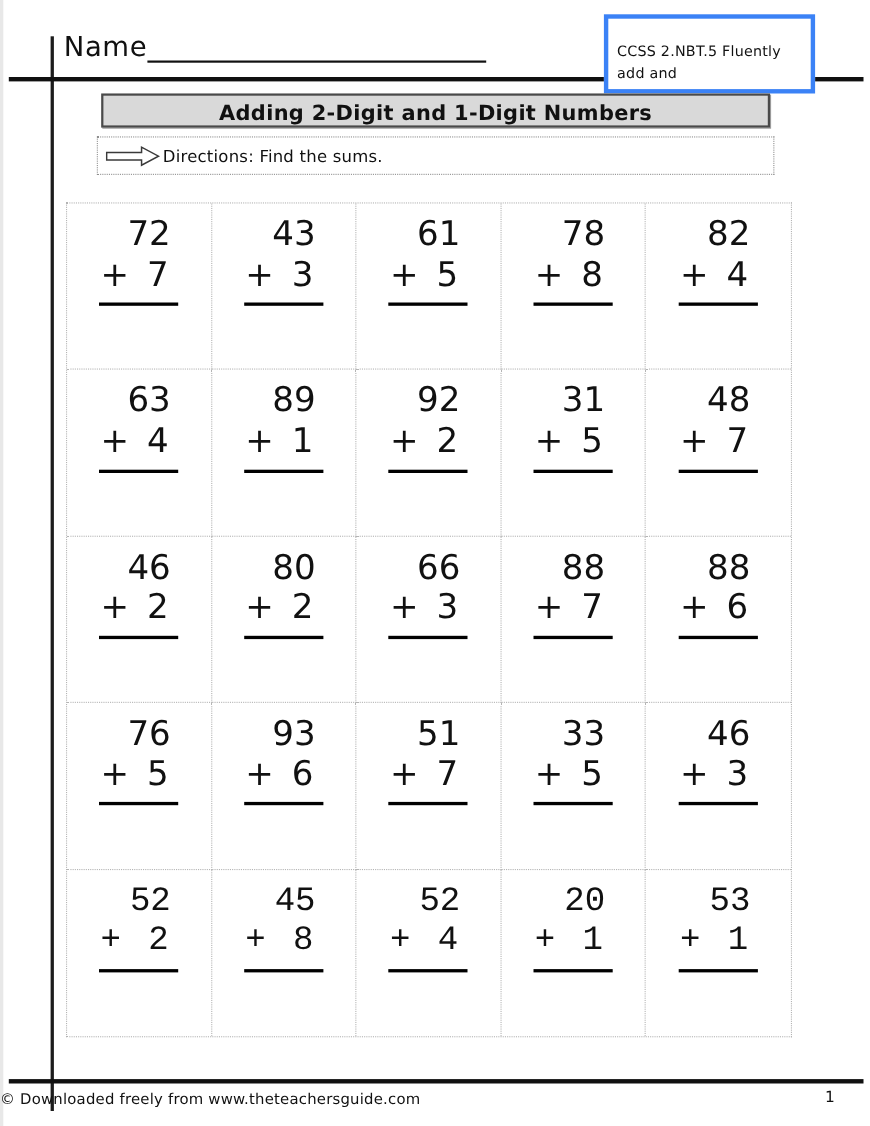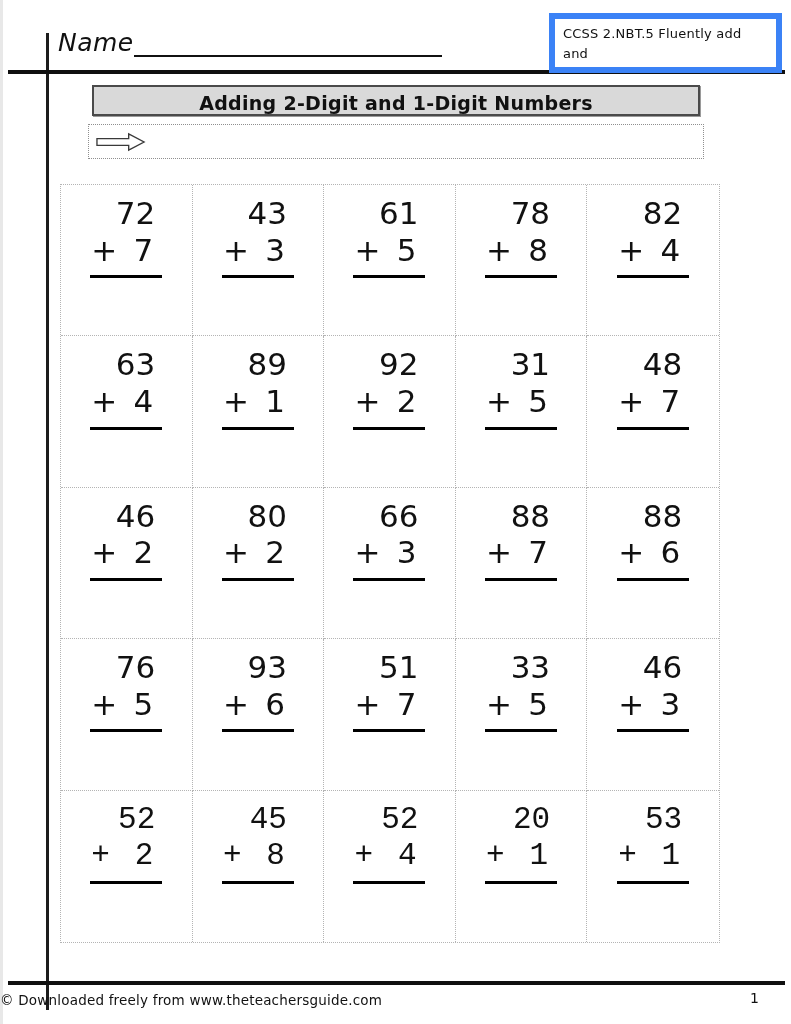--- a/index.html
+++ b/index.html
@@ -18,31 +18,31 @@
   .margin-line {
     position:absolute; left:46px; top:33px; width:3px; height:977px;
     background:#1c1c1c;
   }
   .rule { position:absolute; left:8px; width:777px; height:4px; background:#101010; }
   .rule-top { top:70px; }
   .rule-bottom { top:981px; }
 
   .name-row {
     position:absolute; left:58px; top:28px;
-    font-size:25px; letter-spacing:0.5px; white-space:nowrap;font-style:italic;
+    font-size:25px; letter-spacing:0.5px; white-space:nowrap;
   }
   .name-line {
     display:inline-block; width:308px; height:25px;
     border-bottom:2.5px solid #111; vertical-align:bottom;
   }
 
   .ccss-box {
-    position:absolute; left:549px; top:13px; width:233px; min-height:51px;
-    border:6px solid #3b82f6;
-    padding:5px 8px 4px 8px;
+    position:absolute; left:549px; top:13px; width:192px; min-height:51px;
+    border:4px solid #3b82f6;
+    padding:21px 8px 4px 8px;
     font-size:13px; line-height:1.5; letter-spacing:0.2px;
     background:#fff;
   }
 
   .title-bar {
     position:absolute; left:92px; top:85px; width:608px; height:31px;
     background:#d9d9d9;
     border:2px solid #4a4a4a;
     box-shadow:1px 1px 0 #9a9a9a;
     display:flex; align-items:flex-end; justify-content:center;
@@ -106,20 +106,21 @@
 </div>
 
 <div class="title-bar">
   <span>Adding 2-Digit and 1-Digit Numbers</span>
 </div>
 
 <div class="directions-box">
   <svg class="arrow-icon" viewBox="0 0 52 20">
     <polygon points="1,6.5 34,6.5 34,1.5 50,10 34,18.5 34,13.5 1,13.5" fill="#ffffff" stroke="#3a3a3a" stroke-width="1.4"></polygon>
   </svg>
+  <span class="directions-text">Directions: Find the sums.</span>
 </div>
 
 <div class="grid">
   <div class="cell">
       <div class="problem">
         <div class="top">72</div>
         <div class="bottom">
           <span>+</span>
           <span>7</span>
         </div>

